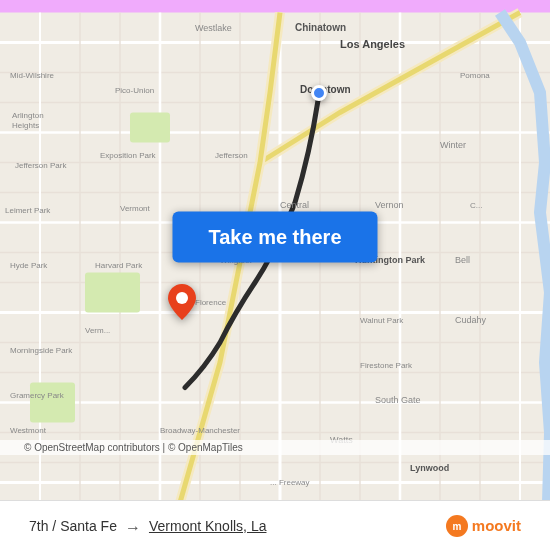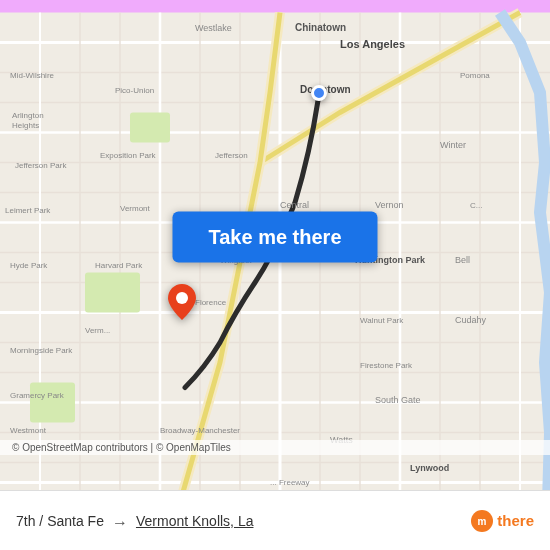--- a/index.html
+++ b/index.html
@@ -68,26 +68,26 @@
       height: 36px;
       filter: drop-shadow(0 2px 4px rgba(0,0,0,0.4));
     }
 
     
     #footer {
       position: absolute;
       bottom: 0;
       left: 0;
       width: 550px;
-      height: 60px;
+      height: 50px;
       background: white;
       display: flex;
       align-items: center;
       justify-content: space-between;
-      padding: 0 16px;
+      padding: 0 29px;
       border-top: 1px solid #ddd;
     }
 
     #route-info {
       display: flex;
       align-items: center;
       gap: 8px;
       flex: 1;
     }
 
@@ -122,21 +122,21 @@
     }
 
     #copyright-bar {
       position: absolute;
       bottom: 60px;
       left: 0;
       width: 100%;
       background: rgba(255,255,255,0.75);
       font-size: 10px;
       color: #555;
-      padding: 2px 12px;
+      padding: 2px 24px;
       z-index: 6;
       margin-top: 47px;
     }
   </style>
 </head>
 <body>
 
 <div id="map-container">
 
   <svg id="map-svg" viewBox="0 0 550 490" xmlns="http://www.w3.org/2000/svg">
@@ -246,15 +246,15 @@
   <div id="route-info">
     <span id="origin-label">7th / Santa Fe</span>
     <span id="arrow-icon">→</span>
     <span id="dest-label">Vermont Knolls, La</span>
   </div>
   <div id="moovit-logo">
     <svg width="22" height="22" viewBox="0 0 22 22">
       <circle cx="11" cy="11" r="11" fill="#f47920"></circle>
       <text x="11" y="15" text-anchor="middle" font-size="10" fill="white" font-family="Arial" font-weight="bold">m</text>
     </svg>
-    <span id="moovit-text">there</span>
+    <span id="moovit-text">moovit</span>
   </div>
 </div>
 
 </body></html>

